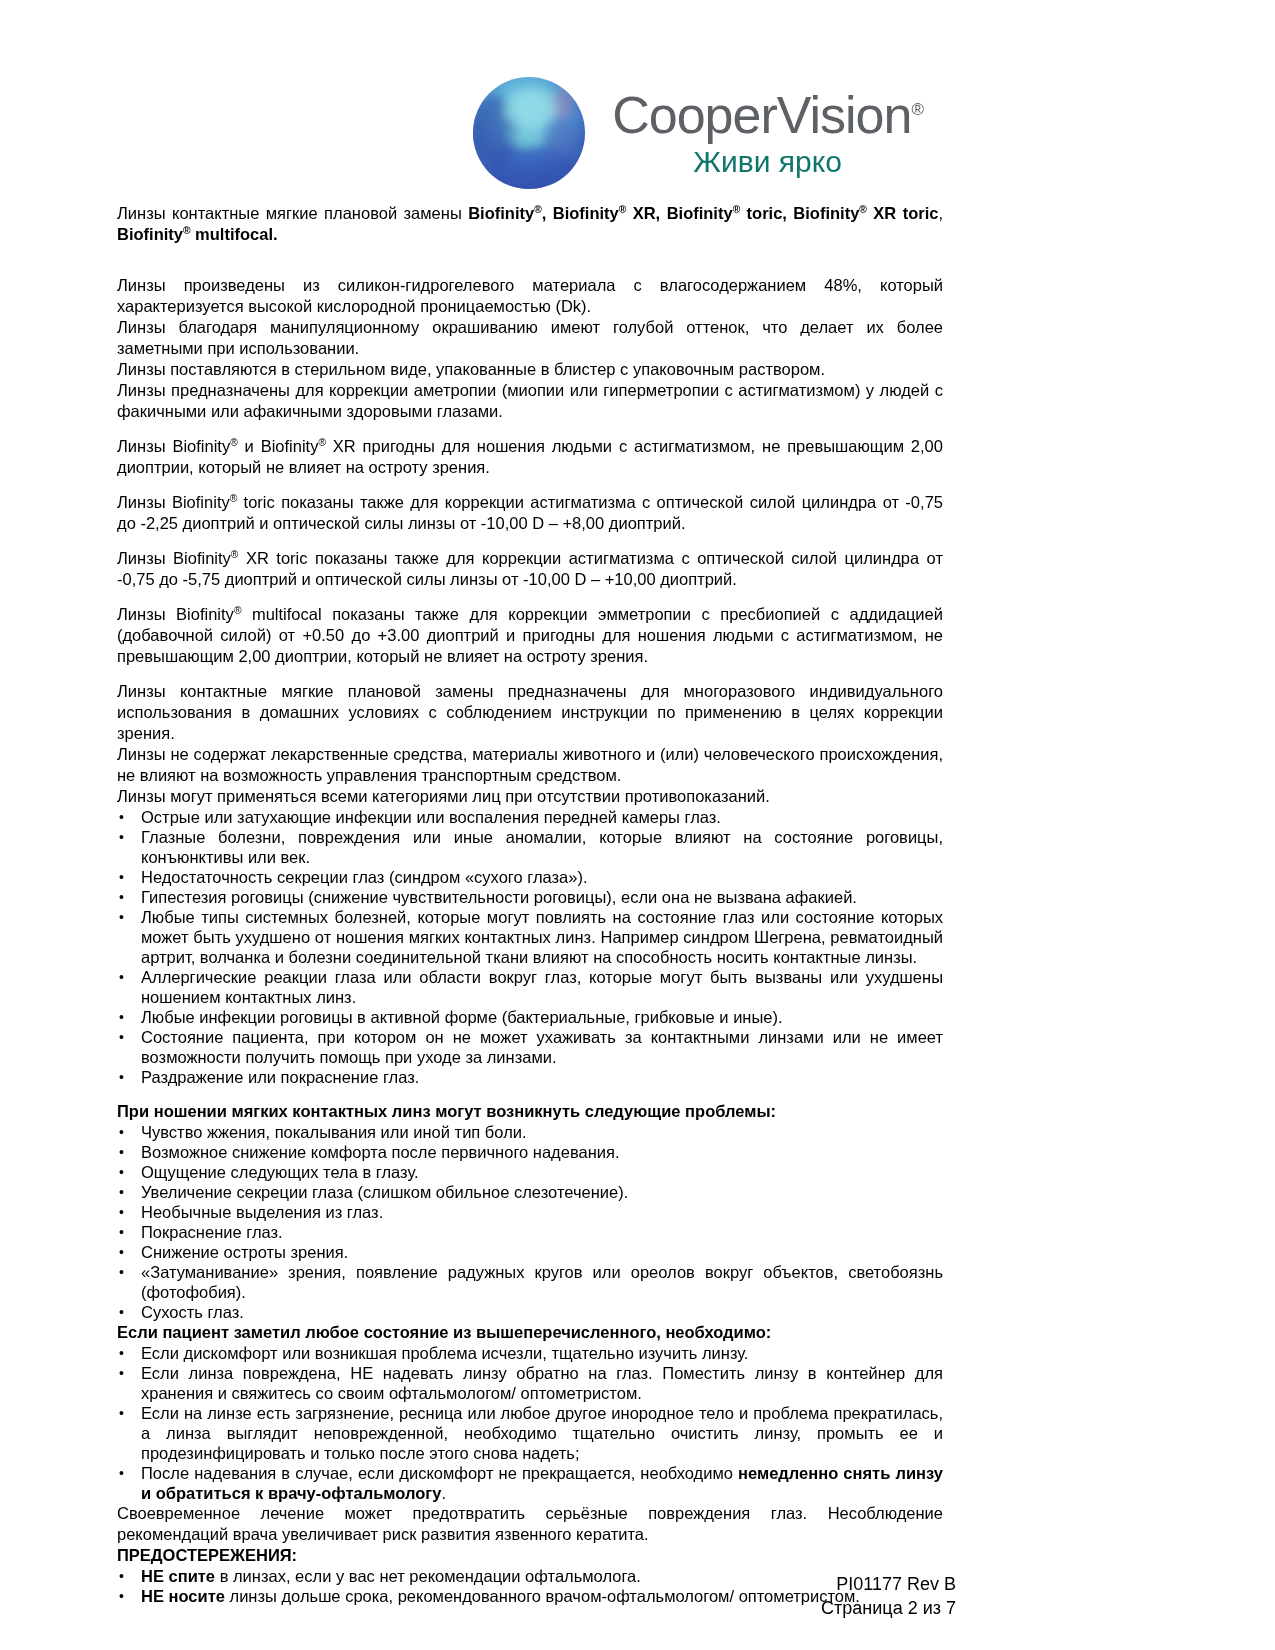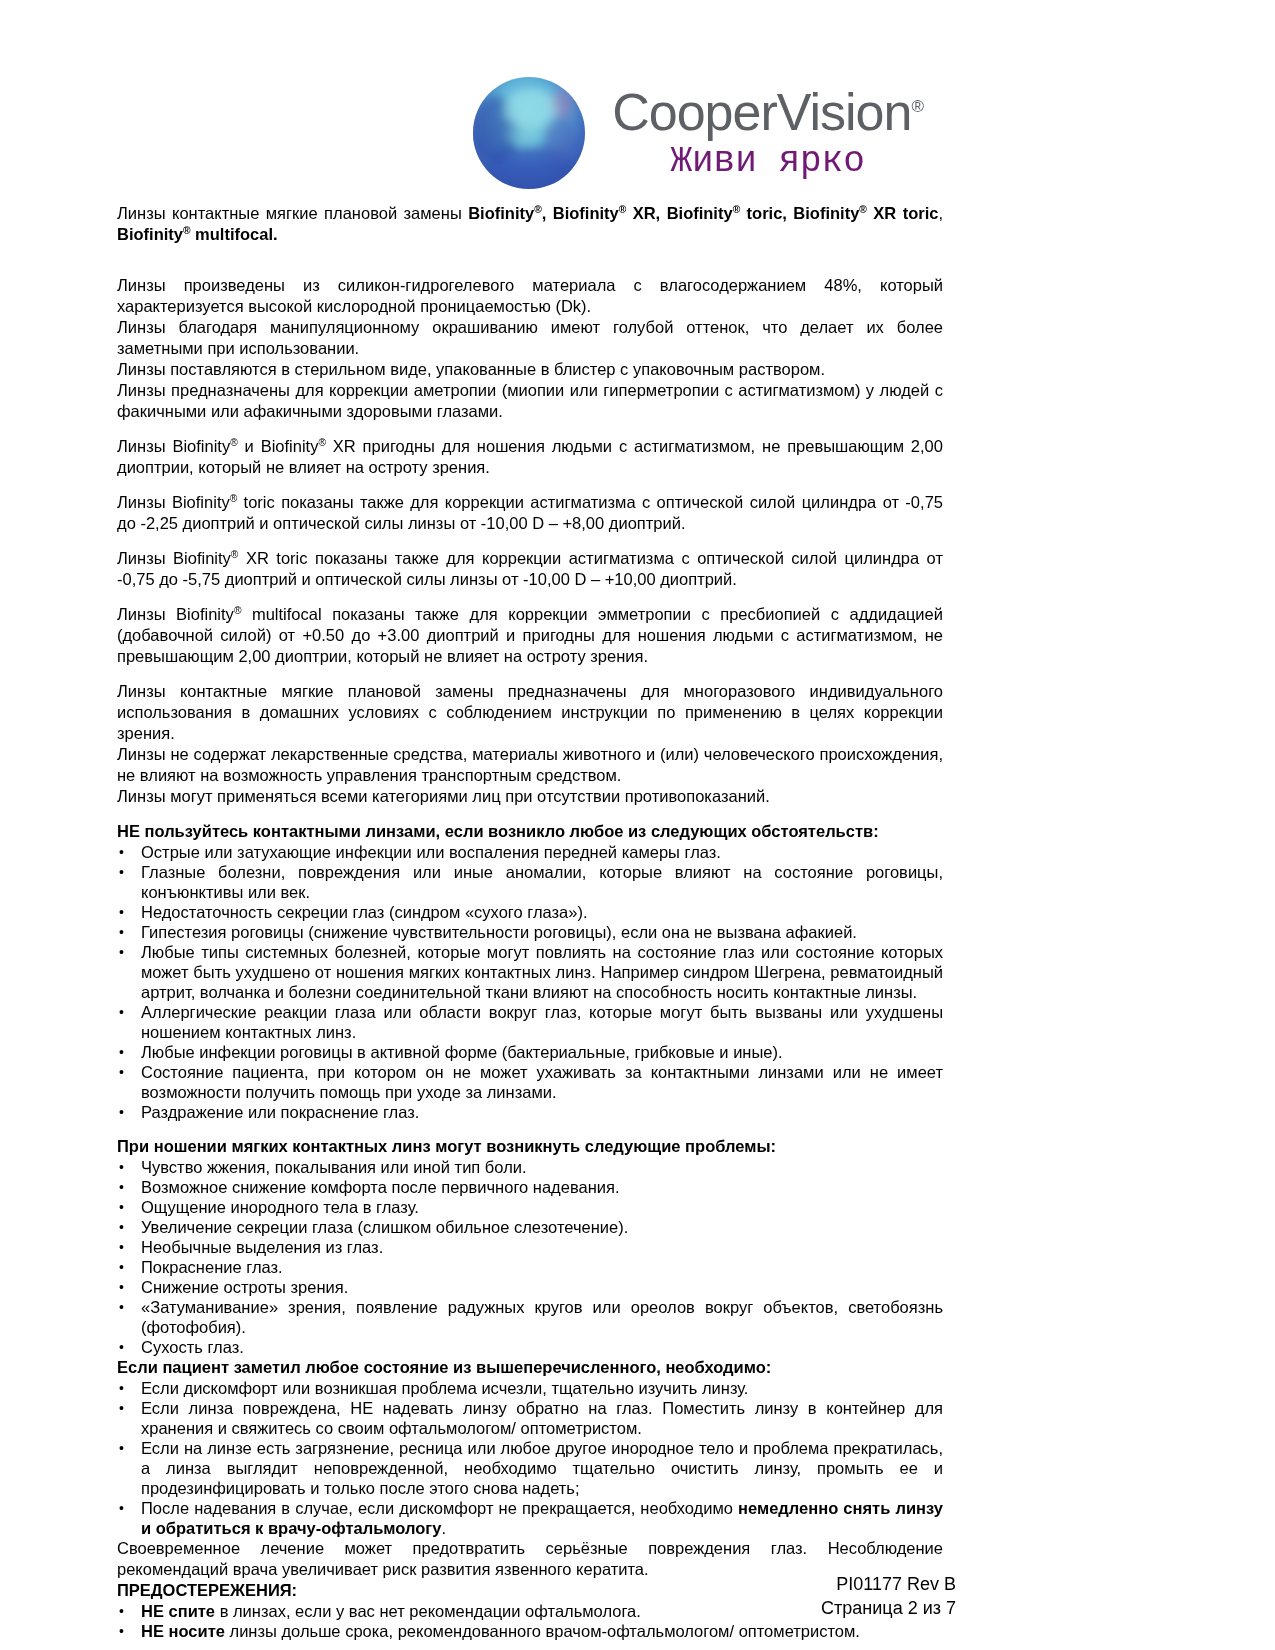--- a/index.html
+++ b/index.html
@@ -21,21 +21,21 @@
     height:125px;
     box-sizing:content-box;
   }
   .globe { width:118px; height:118px; margin-right:24px; flex:0 0 auto; }
   .logo-text { display:flex; flex-direction:column; align-items:center; }
   .brand {
     font-size:52px; line-height:1; color:#5d6064;
     letter-spacing:-1px; white-space:nowrap;
   }
   .brand sup { font-size:17px; vertical-align:super; }
-  .tagline { font-size:36px; line-height:1; color:#701a75; margin-top:6px;font-family:Liberation Mono, monospace; }
+  .tagline { font-size:30px; line-height:1; color:#0f766e; margin-top:6px; }
   
   .content { padding:8px 72px 0 117px; }
   .para {
     margin:0;
     font-size:16.5px;
     line-height:21px;
     text-align:justify;
   }
   .hd { font-weight:bold; text-align:left; }
   ul.blist { list-style:none; margin:0; padding:0; }
@@ -108,37 +108,36 @@
       <p class="para"><span>Линзы благодаря манипуляционному окрашиванию имеют голубой оттенок, что делает их более заметными при использовании.</span></p>
       <p class="para"><span>Линзы поставляются в стерильном виде, упакованные в блистер с упаковочным раствором.</span></p>
       <p class="para"><span>Линзы предназначены для коррекции аметропии (миопии или гиперметропии с астигматизмом) у людей с факичными или афакичными здоровыми глазами.</span></p>
       <p class="para gap-line"><span>Линзы Biofinity</span><span><sup>®</sup></span><span> и Biofinity</span><span><sup>®</sup></span><span> XR пригодны для ношения людьми с астигматизмом, не превышающим 2,00 диоптрии, который не влияет на остроту зрения.</span></p>
       <p class="para gap-line"><span>Линзы Biofinity</span><span><sup>®</sup></span><span> toric показаны также для коррекции астигматизма с оптической силой цилиндра от -0,75 до -2,25 диоптрий и оптической силы линзы от -10,00 D – +8,00 диоптрий.</span></p>
       <p class="para gap-line"><span>Линзы Biofinity</span><span><sup>®</sup></span><span> XR toric показаны также для коррекции астигматизма с оптической силой цилиндра от -0,75 до -5,75 диоптрий и оптической силы линзы от -10,00 D – +10,00 диоптрий.</span></p>
       <p class="para gap-line"><span>Линзы Biofinity</span><span><sup>®</sup></span><span> multifocal показаны также для коррекции эмметропии с пресбиопией с аддидацией (добавочной силой) от +0.50 до +3.00 диоптрий и пригодны для ношения людьми с астигматизмом, не превышающим 2,00 диоптрии, который не влияет на остроту зрения.</span></p>
       <p class="para gap-line"><span>Линзы контактные мягкие плановой замены предназначены для многоразового индивидуального использования в домашних условиях с соблюдением инструкции по применению в целях коррекции зрения.</span></p>
       <p class="para"><span>Линзы не содержат лекарственные средства, материалы животного и (или) человеческого происхождения, не влияют на возможность управления транспортным средством.</span></p>
       <p class="para"><span>Линзы могут применяться всеми категориями лиц при отсутствии противопоказаний.</span></p>
-      <p class="para hd gap-line"><b>НЕ пользуйтесь контактными линзами, если возникло любое из следующих обстоятельств:</b></p>
       <ul class="blist">
         <li><span>Острые или затухающие инфекции или воспаления передней камеры глаз.</span></li>
         <li><span>Глазные болезни, повреждения или иные аномалии, которые влияют на состояние роговицы, конъюнктивы или век.</span></li>
         <li><span>Недостаточность секреции глаз (синдром «сухого глаза»).</span></li>
         <li><span>Гипестезия роговицы (снижение чувствительности роговицы), если она не вызвана афакией.</span></li>
         <li><span>Любые типы системных болезней, которые могут повлиять на состояние глаз или состояние которых может быть ухудшено от ношения мягких контактных линз. Например синдром Шегрена, ревматоидный артрит, волчанка и болезни соединительной ткани влияют на способность носить контактные линзы.</span></li>
         <li><span>Аллергические реакции глаза или области вокруг глаз, которые могут быть вызваны или ухудшены ношением контактных линз.</span></li>
         <li><span>Любые инфекции роговицы в активной форме (бактериальные, грибковые и иные).</span></li>
         <li><span>Состояние пациента, при котором он не может ухаживать за контактными линзами или не имеет возможности получить помощь при уходе за линзами.</span></li>
         <li><span>Раздражение или покраснение глаз.</span></li>
       </ul>
       <p class="para hd gap-line"><b>При ношении мягких контактных линз могут возникнуть следующие проблемы:</b></p>
       <ul class="blist">
         <li><span>Чувство жжения, покалывания или иной тип боли.</span></li>
         <li><span>Возможное снижение комфорта после первичного надевания.</span></li>
-        <li><span>Ощущение инородного тела в глазу.</span></li>
+        <li><span>Ощущение следующих тела в глазу.</span></li>
         <li><span>Увеличение секреции глаза (слишком обильное слезотечение).</span></li>
         <li><span>Необычные выделения из глаз.</span></li>
         <li><span>Покраснение глаз.</span></li>
         <li><span>Снижение остроты зрения.</span></li>
         <li><span>«Затуманивание» зрения, появление радужных кругов или ореолов вокруг объектов, светобоязнь (фотофобия).</span></li>
         <li><span>Сухость глаз.</span></li>
       </ul>
       <p class="para hd"><b>Если пациент заметил любое состояние из вышеперечисленного, необходимо:</b></p>
       <ul class="blist">
         <li><span>Если дискомфорт или возникшая проблема исчезли, тщательно изучить линзу.</span></li>

